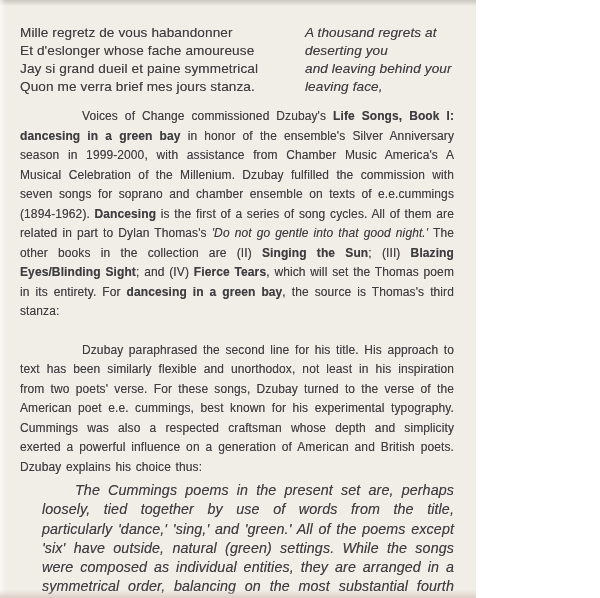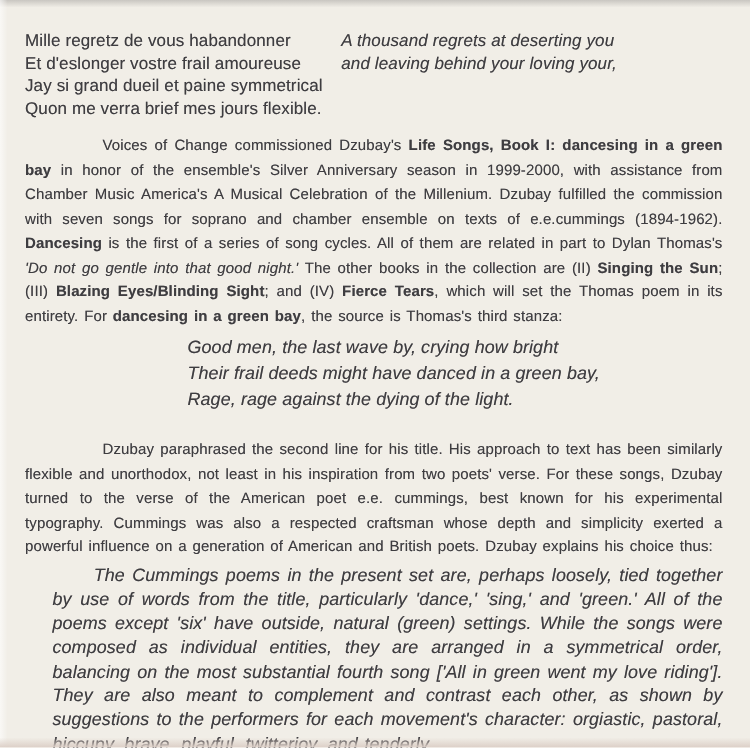--- a/index.html
+++ b/index.html
@@ -1,18 +1,18 @@
 <!DOCTYPE html>
 <html style="--background: #f1eee7; --ink: #3e3d40; --edge_top: #c9c6c1; --edge_bottom: #dccfc7;"><head>
 <meta charset="utf-8">
 <style>
   html, body { margin: 0; padding: 0; }
   .page {
     position: relative;
-    width: 600px;
+    width: 476px;
     height: 598px;
     box-sizing: border-box;
     padding: 22px 22px 0 20px;
     background: var(--background, #f1eee7);
     color: var(--ink, #3e3d40);
     font-family: "Liberation Sans", sans-serif;
     overflow: hidden;
     text-shadow: 0 0 0.5px rgba(70,65,75,0.55);
   }
   
@@ -20,21 +20,21 @@
   .scan-edge.top    { top: 0; left: 0; right: 0; height: 6px;
                       background: linear-gradient(to bottom, var(--edge_top, #c9c6c1), rgba(241,238,231,0)); }
   .scan-edge.bottom { bottom: 0; left: 0; right: 0; height: 8px;
                       background: linear-gradient(to top, var(--edge_bottom, #dccfc7), rgba(241,238,231,0)); }
   .scan-edge.left   { top: 0; bottom: 0; left: 0; width: 6px;
                       background: linear-gradient(to right, rgba(255,255,255,0.6), rgba(255,255,255,0)); }
 
   .epigraph { display: flex; margin-top: 2px; }
   .verse { font-size: 13.6px; line-height: 18px; letter-spacing: 0.1px; }
   .verse.french  { width: 253px; flex: 0 0 auto; }
-  .verse.english { font-style: italic; }
+  .verse.english { font-style: italic; margin-left: 32px; }
 
   .body-para {
     margin: 0;
     font-size: 12px;
     line-height: 19.5px;
     text-align: justify;
     word-spacing: 1.2px;
     letter-spacing: 0.1px;
   }
   .first-indent { text-indent: 62px; }
@@ -66,36 +66,31 @@
 </head>
 <body>
 
 <div class="page">
   <div class="scan-edge top"></div>
   <div class="scan-edge left"></div>
 
   <div class="epigraph">
     <div class="verse french">
       <div class="verse-line">Mille regretz de vous habandonner</div>
-      <div class="verse-line">Et d'eslonger vostre frail amoureuse</div>
+      <div class="verse-line">Et d'eslonger whose fache amoureuse</div>
       <div class="verse-line">Jay si grand dueil et paine symmetrical</div>
-      <div class="verse-line">Quon me verra brief mes jours flexible.</div>
+      <div class="verse-line">Quon me verra brief mes jours stanza.</div>
     </div>
     <div class="verse english">
       <div class="verse-line">A thousand regrets at deserting you</div>
-      <div class="verse-line">and leaving behind your loving your,</div>
+      <div class="verse-line">and leaving behind your leaving face,</div>
     </div>
   </div>
 
   <p class="body-para first-indent para-1"><span>Voices of Change commissioned Dzubay's </span><span class="b">Life Songs, Book I: dancesing in a green bay</span><span> in honor of the ensemble's Silver Anniversary season in 1999-2000, with assistance from Chamber Music America's A Musical Celebration of the Millenium. Dzubay fulfilled the commission with seven songs for soprano and chamber ensemble on texts of e.e.cummings (1894-1962). </span><span class="b">Dancesing</span><span> is the first of a series of song cycles. All of them are related in part to Dylan Thomas's </span><span class="i">'Do not go gentle into that good night.'</span><span> The other books in the collection are (II) </span><span class="b">Singing the Sun</span><span>; (III) </span><span class="b">Blazing Eyes/Blinding Sight</span><span>; and (IV) </span><span class="b">Fierce Tears</span><span>, which will set the Thomas poem in its entirety. For </span><span class="b">dancesing in a green bay</span><span>, the source is Thomas's third stanza:</span></p>
 
-  <div class="stanza">
-    <div class="stanza-line">Good men, the last wave by, crying how bright</div>
-    <div class="stanza-line">Their frail deeds might have danced in a green bay,</div>
-    <div class="stanza-line">Rage, rage against the dying of the light.</div>
-  </div>
 
   <p class="body-para first-indent para-2">Dzubay paraphrased the second line for his title. His approach to text has been similarly flexible and unorthodox, not least in his inspiration from two poets' verse. For these songs, Dzubay turned to the verse of the American poet e.e. cummings, best known for his experimental typography. Cummings was also a respected craftsman whose depth and simplicity exerted a powerful influence on a generation of American and British poets. Dzubay explains his choice thus:</p>
 
   <p class="composer-quote">The Cummings poems in the present set are, perhaps loosely, tied together by use of words from the title, particularly 'dance,' 'sing,' and 'green.' All of the poems except 'six' have outside, natural (green) settings. While the songs were composed as individual entities, they are arranged in a symmetrical order, balancing on the most substantial fourth song ['All in green went my love riding']. They are also meant to complement and contrast each other, as shown by suggestions to the performers for each movement's character: orgiastic, pastoral, hiccupy, brave, playful, twitterjoy, and tenderly.</p>
 
   <div class="scan-edge bottom"></div>
 </div>
 
 </body></html>

